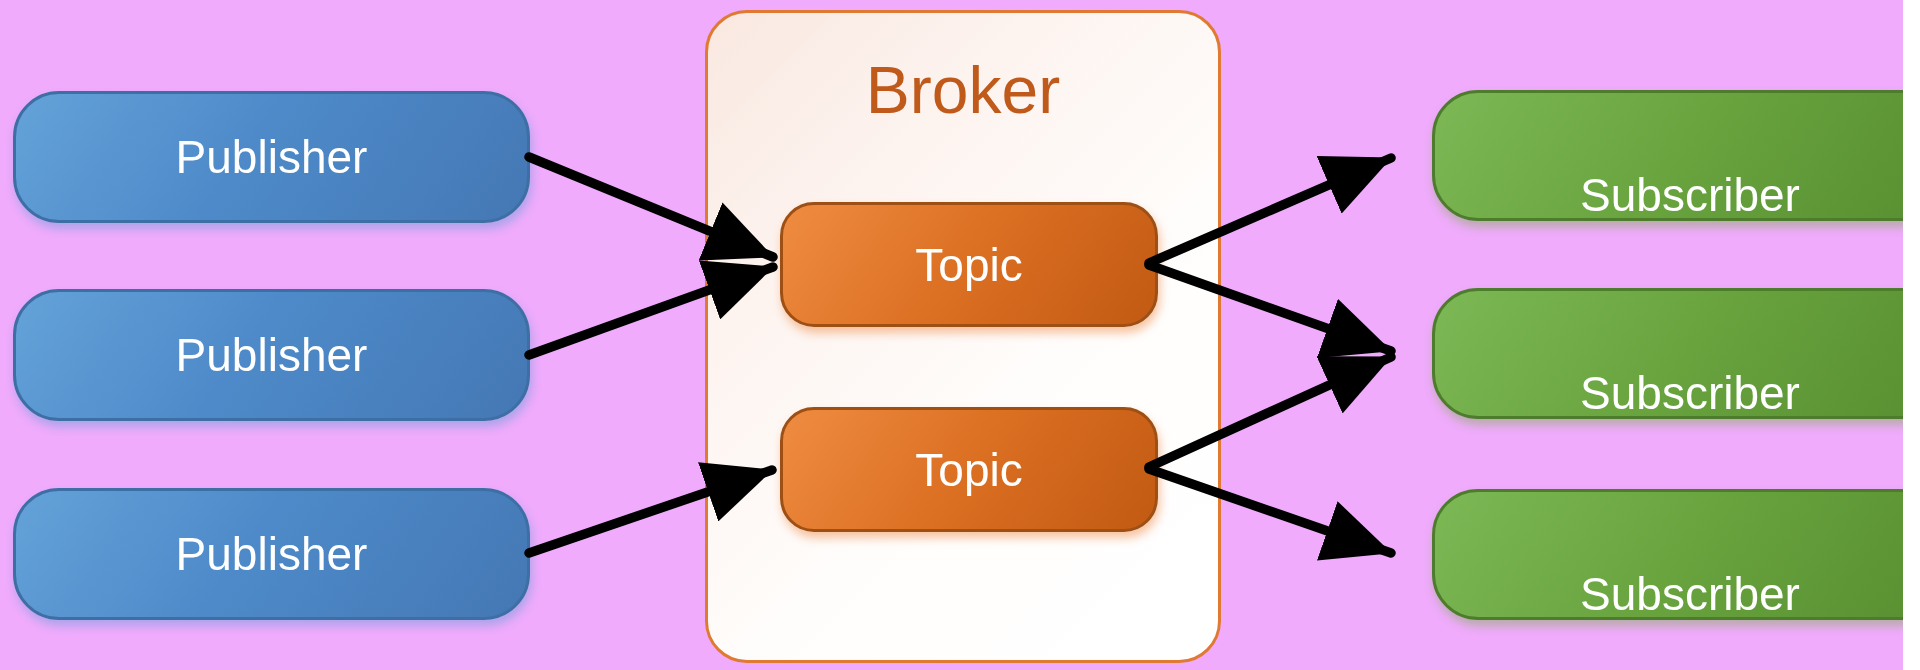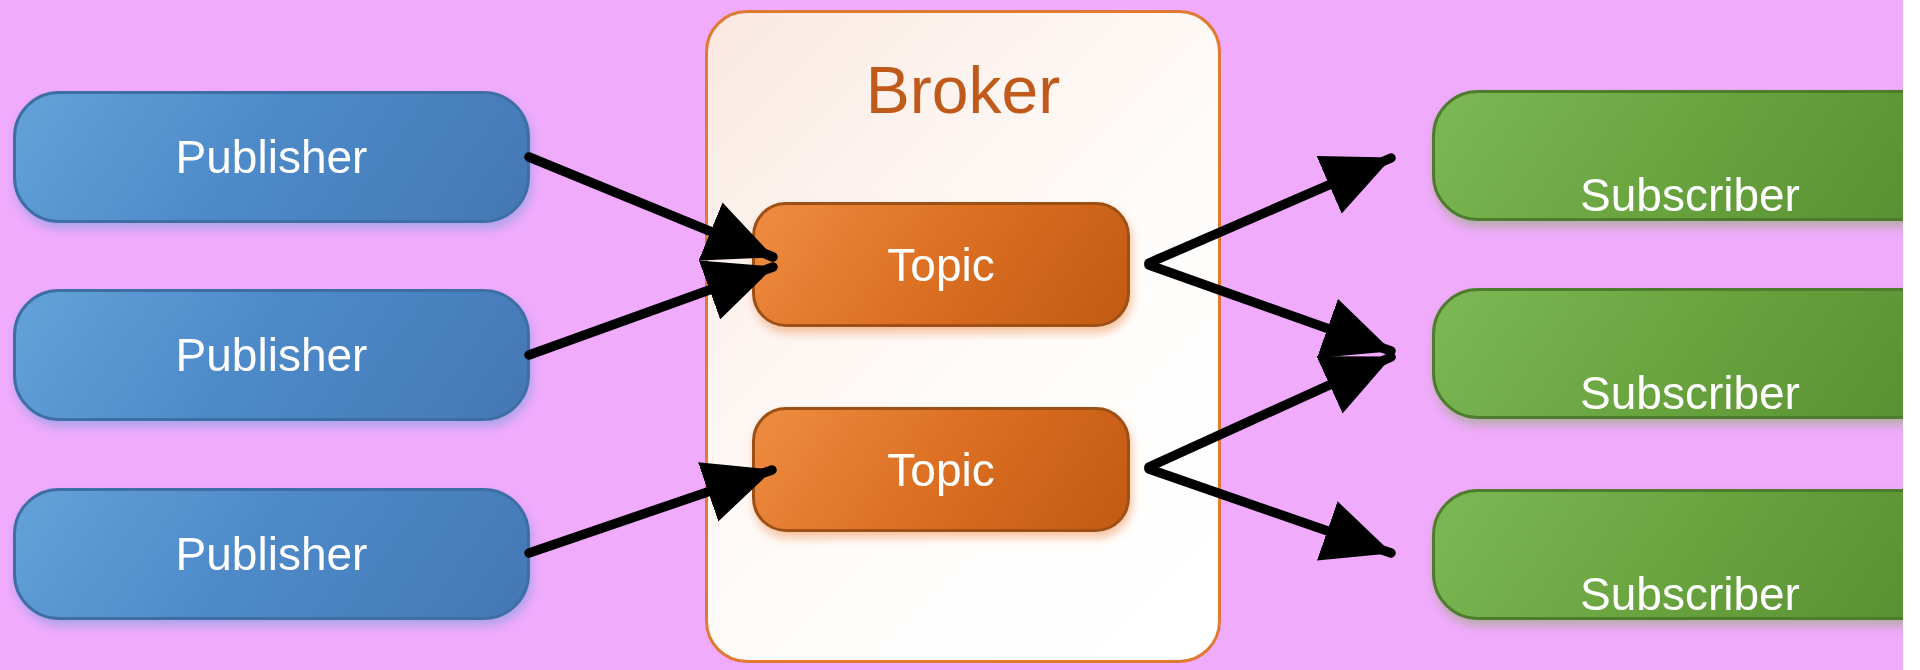--- a/index.html
+++ b/index.html
@@ -39,21 +39,21 @@
     left: 1432px;
     width: 516px;
     height: 131px;
     background: linear-gradient(125deg, #7cb855 0%, #68a33e 50%, #588e30 100%);
     border: 3px solid #4e7c2d;
     border-radius: 46px;
     box-shadow: 2px 6px 10px rgba(112,173,71,0.45);
     align-items: flex-end;
   }
   .topic {
-    left: 752px;
+    left: 780px;
     width: 378px;
     height: 125px;
     background: linear-gradient(125deg, #ef8c41 0%, #db6f22 50%, #c25a13 100%);
     border: 3px solid #9d4f14;
     border-radius: 34px;
     box-shadow: 2px 6px 10px rgba(237,125,49,0.45);
     text-align: right;
   }
   .broker {
     position: absolute;

